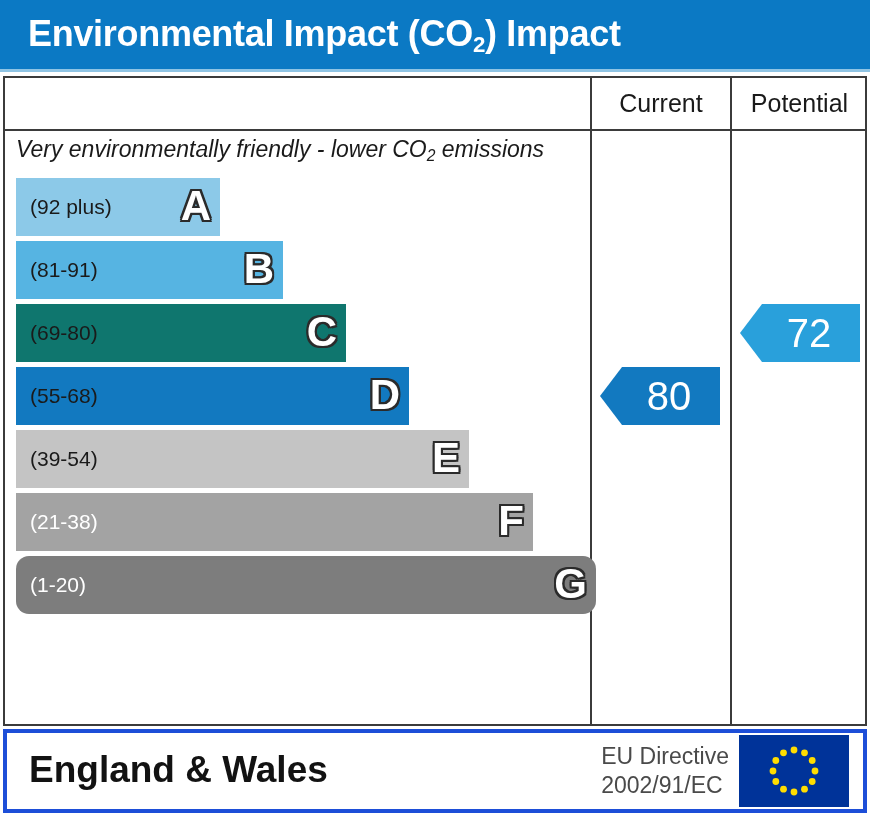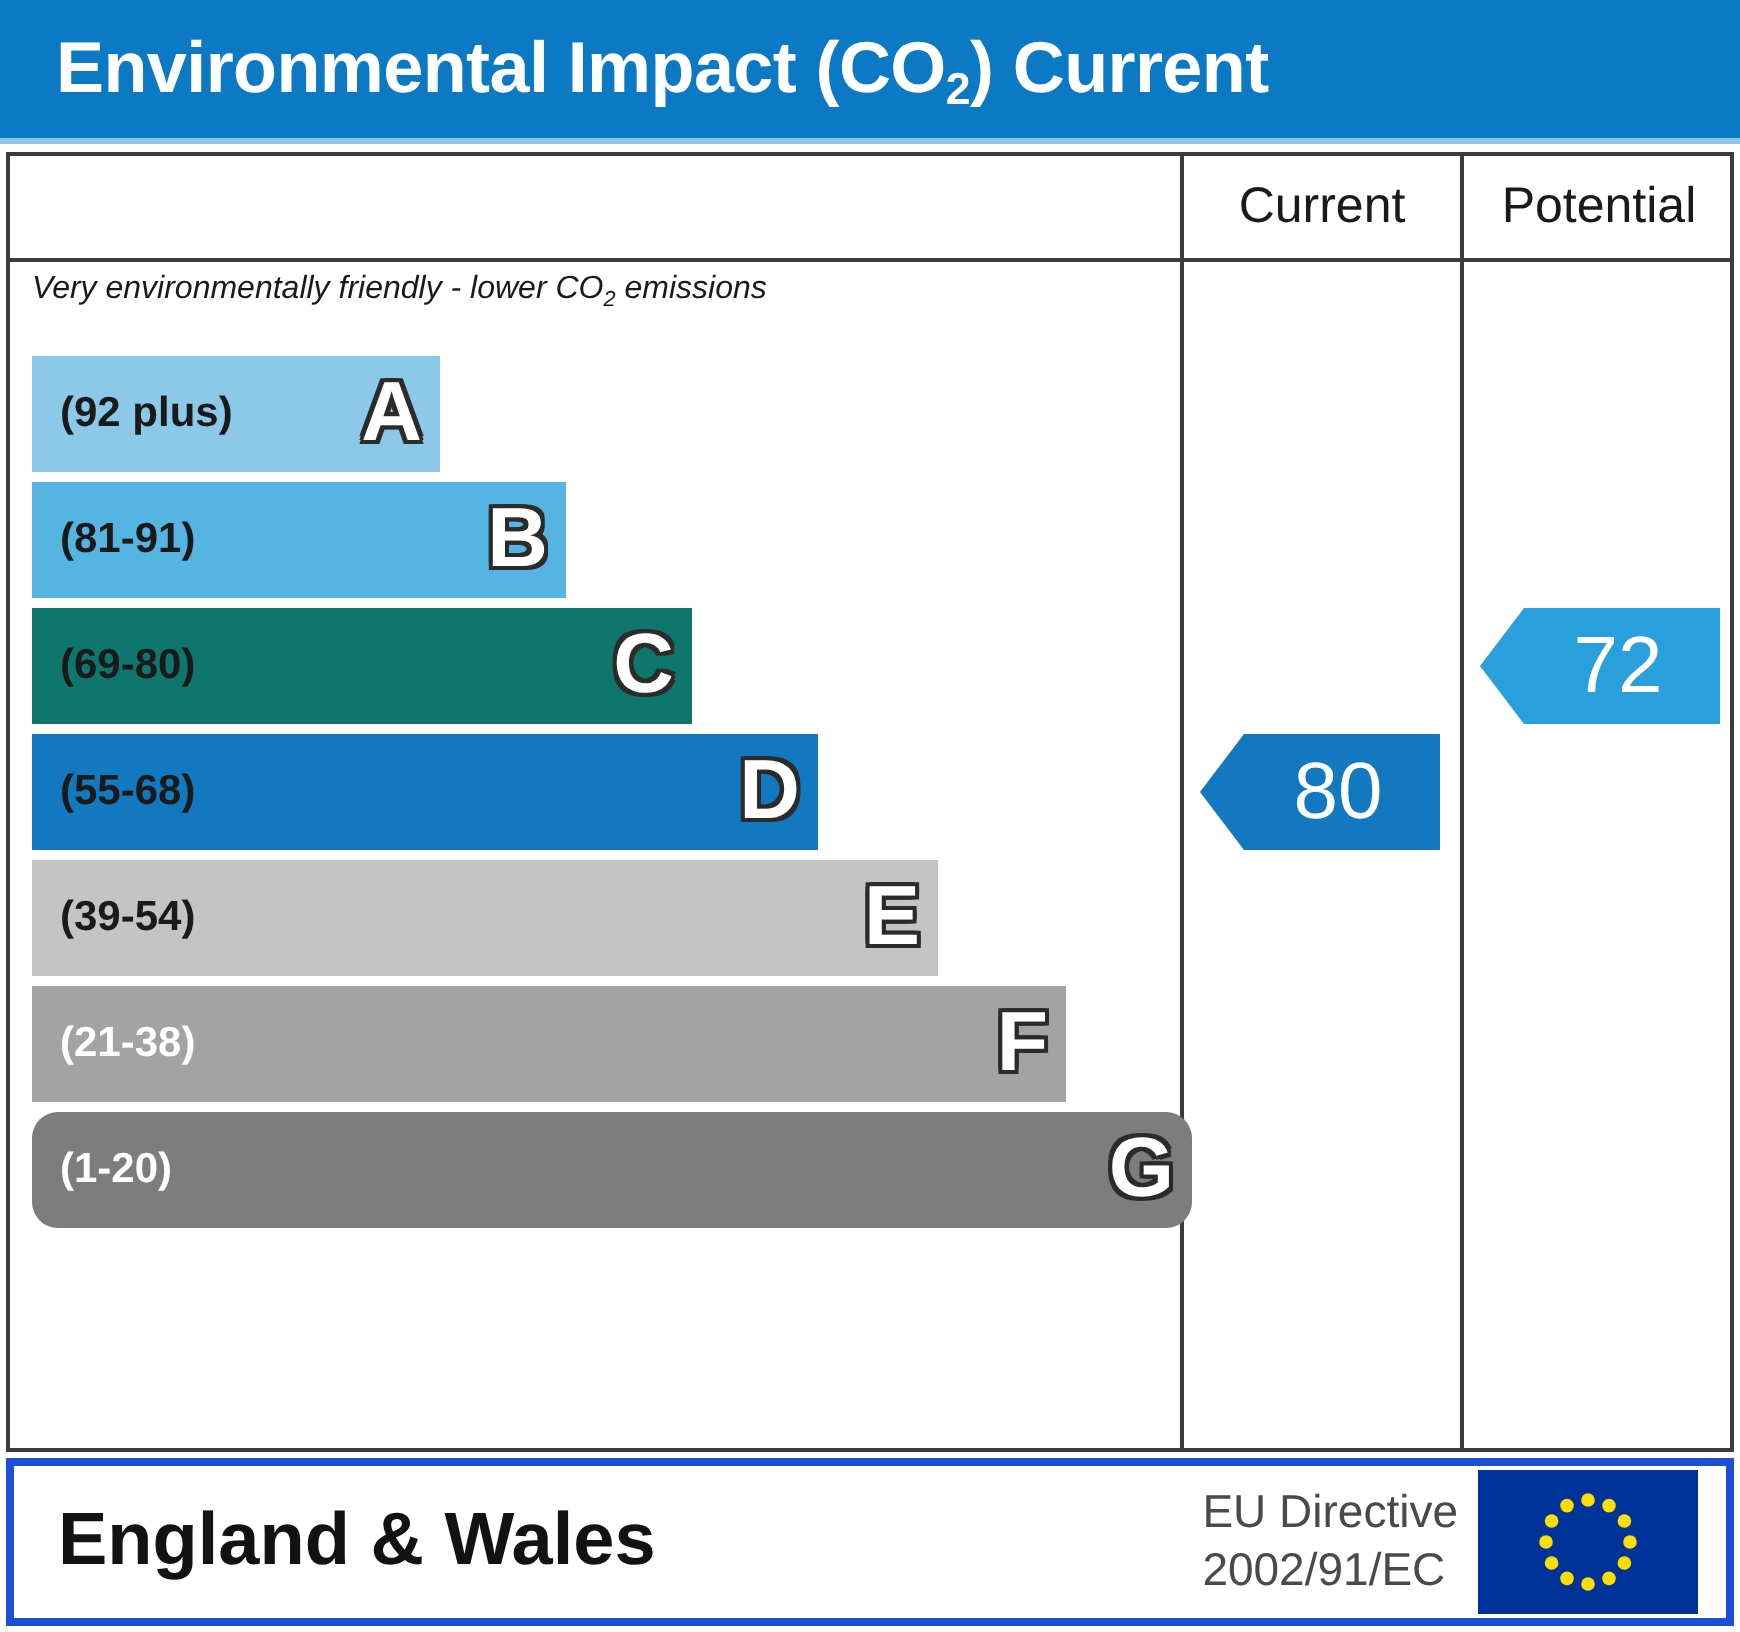--- a/index.html
+++ b/index.html
@@ -97,21 +97,21 @@
     position: absolute;
     left: 0;
     top: 53px;
     width: 585px;
     bottom: 0;
   }
   .caption {
     position: absolute;
     left: 11px;
     font-style: italic;
-    font-size: 16px;
+    font-size: 23px;
     color: #1a1a1a;
     white-space: nowrap;
     font-weight: normal;
   }
   .caption sub {
     font-size: 0.68em;
     vertical-align: baseline;
     position: relative;
     top: 4px;
   }
@@ -122,21 +122,21 @@
     position: absolute;
     height: 58px;
     box-sizing: border-box;
   }
   .band-range {
     position: absolute;
     left: 14px;
     top: 50%;
     transform: translateY(-50%);
     font-size: 21px;
-    font-weight: bold;
+    font-weight: normal;
     white-space: nowrap;
   }
   .band-letter {
     position: absolute;
     right: 9px;
     top: 50%;
     transform: translateY(-52%);
     font-size: 42px;
     font-weight: bold;
     color: #ffffff;
@@ -208,21 +208,21 @@
     overflow: hidden;
   }
   .eu-flag svg { display: block; width: 110px; height: 72px; }
 </style>
 </head>
 <body>
 
 <div id="epc-chart">
 
   <div class="epc-header">
-    <div class="epc-header-title"><span>Environmental Impact (CO</span><sub>2</sub><span>) Current</span></div>
+    <div class="epc-header-title"><span>Environmental Impact (CO</span><sub>2</sub><span>) Impact</span></div>
   </div>
 
   <div class="epc-table">
 
     <div class="col-rule c1"></div>
     <div class="col-rule c2"></div>
     <div class="head-rule"></div>
 
     <div class="col-head potential">Potential</div>
     <div class="col-head current">Current</div>

